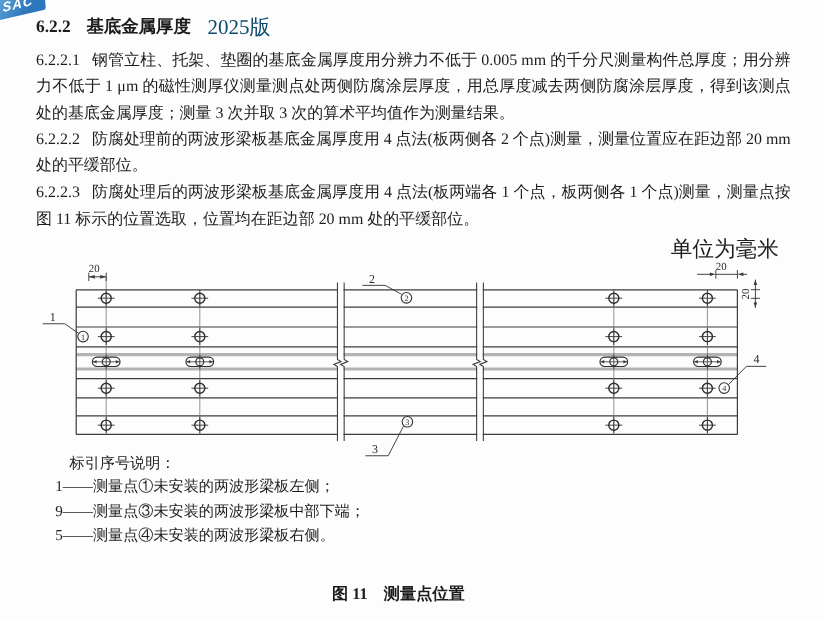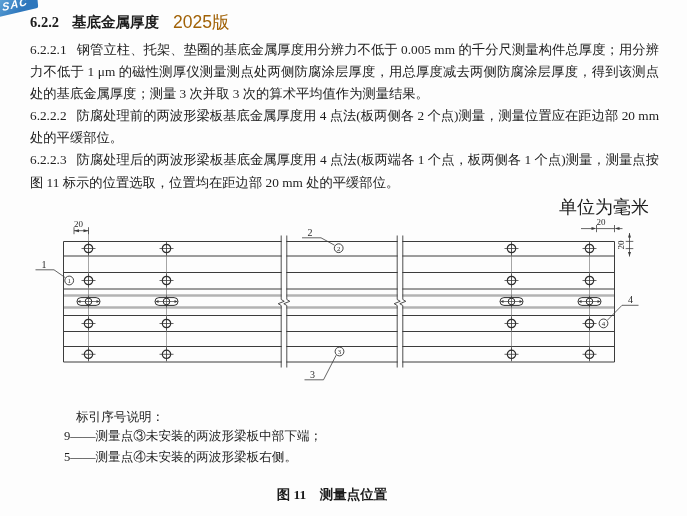--- a/index.html
+++ b/index.html
@@ -19,40 +19,40 @@
   }
   .logo span{
     color:#ffffff;font-family:"Liberation Sans",sans-serif;
     font-style:italic;font-weight:bold;font-size:11px;letter-spacing:1px;
   }
   
   .heading{position:absolute;left:30px;top:10px;white-space:nowrap;}
   .heading .clause,.heading .title{font-weight:bold;font-size:14.5px;}
   .heading .title{margin-left:13px;}
   .heading .edition{
-    font-family:Liberation Sans, sans-serif;
-    color:#a16207;font-size:17.5px;margin-left:14px;vertical-align:-1px;margin-top:43px;
+    font-family:Liberation Serif, serif;
+    color:#0c4a6e;font-size:17.5px;margin-left:14px;vertical-align:-1px;margin-top:43px;
   }
   
   .paras{position:absolute;left:30px;top:39px;width:629px;}
   .paras p{
     margin:0;font-size:13.3px;line-height:22.1px;
     text-align:justify;
   }
   .paras p b{font-weight:normal;margin-right:10px;}
   
   .unit-note{position:absolute;top:195px;right:38px;font-size:18px;}
   
   .fig{position:absolute;left:0;top:210px;}
   .fig text{
     font-family:"Liberation Serif","DejaVu Serif",serif;
     fill:#2a2a2a;
   }
   
-  .legend{position:absolute;left:46px;top:409px;font-size:12.6px;margin-left:18px;}
+  .legend{position:absolute;left:46px;top:378px;font-size:12.6px;}
   .legend .legend-title{margin-left:12px;line-height:17px;}
   .legend .legend-item{line-height:20.6px;white-space:nowrap;}
   
   .caption{
     position:absolute;left:2px;top:486px;width:660px;text-align:center;
     font-weight:bold;font-size:13.5px;
   }
 </style>
 </head>
 <body>
@@ -209,17 +209,18 @@
     <text x="630.5" y="302.5" font-size="10" text-anchor="middle">4</text>
     <line x1="622" y1="305.3" x2="638.5" y2="305.3" stroke="#3c3c3c" stroke-width="0.8"></line>
     <line x1="622" y1="305.3" x2="607.3" y2="320.3" stroke="#3c3c3c" stroke-width="0.8"></line>
     <circle cx="603.5" cy="323.4" r="4.4" fill="#fdfdfd" stroke="#2f2f2f" stroke-width="0.9"></circle>
     <text x="603.5" y="326.1" font-size="6.8" text-anchor="middle">4</text>
   </g>
 </svg>
 
 <div class="legend">
   <div class="legend-title">标引序号说明：</div>
+  <div class="legend-item">1——测量点①未安装的两波形梁板左侧；</div>
   <div class="legend-item">9——测量点③未安装的两波形梁板中部下端；</div>
   <div class="legend-item">5——测量点④未安装的两波形梁板右侧。</div>
 </div>
 
 <div class="caption">图 11　测量点位置</div>
 
 </body></html>

